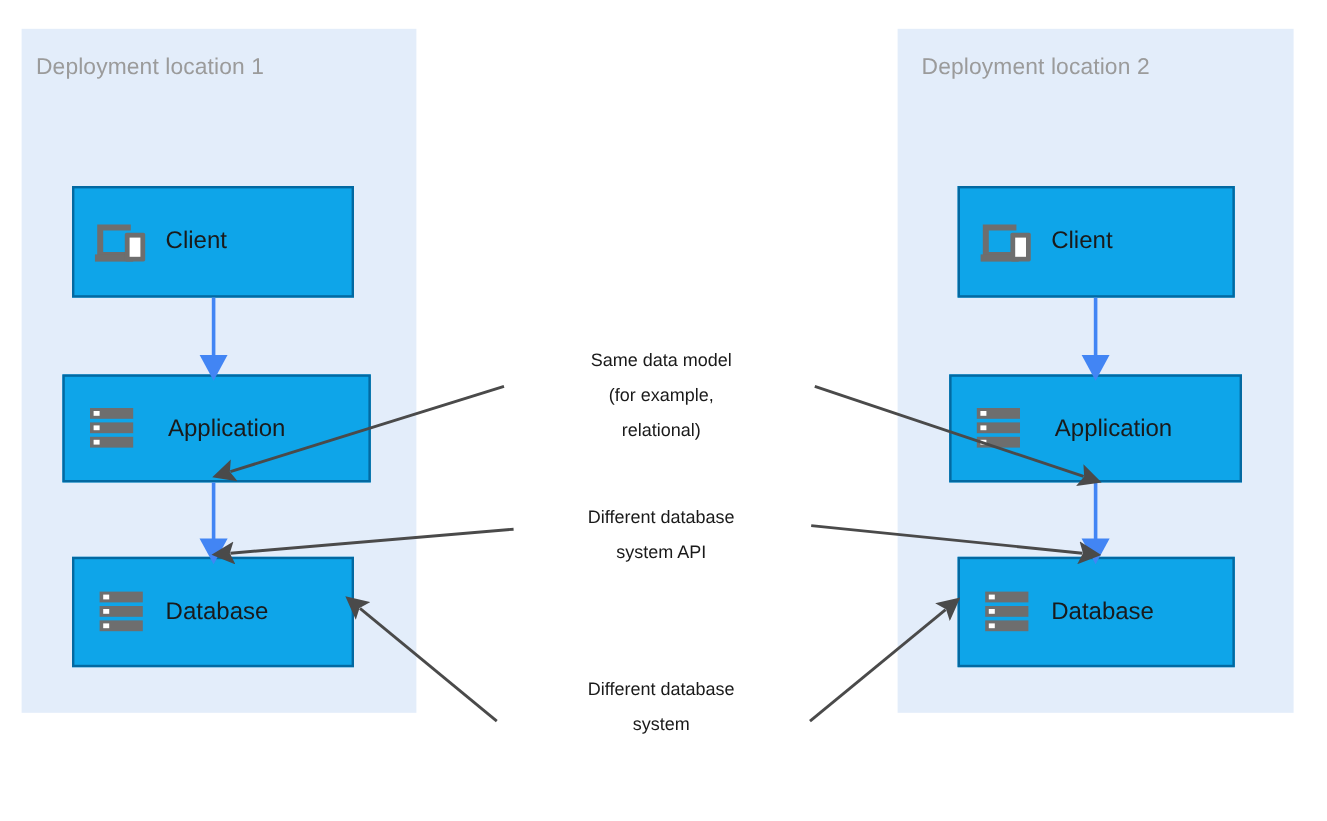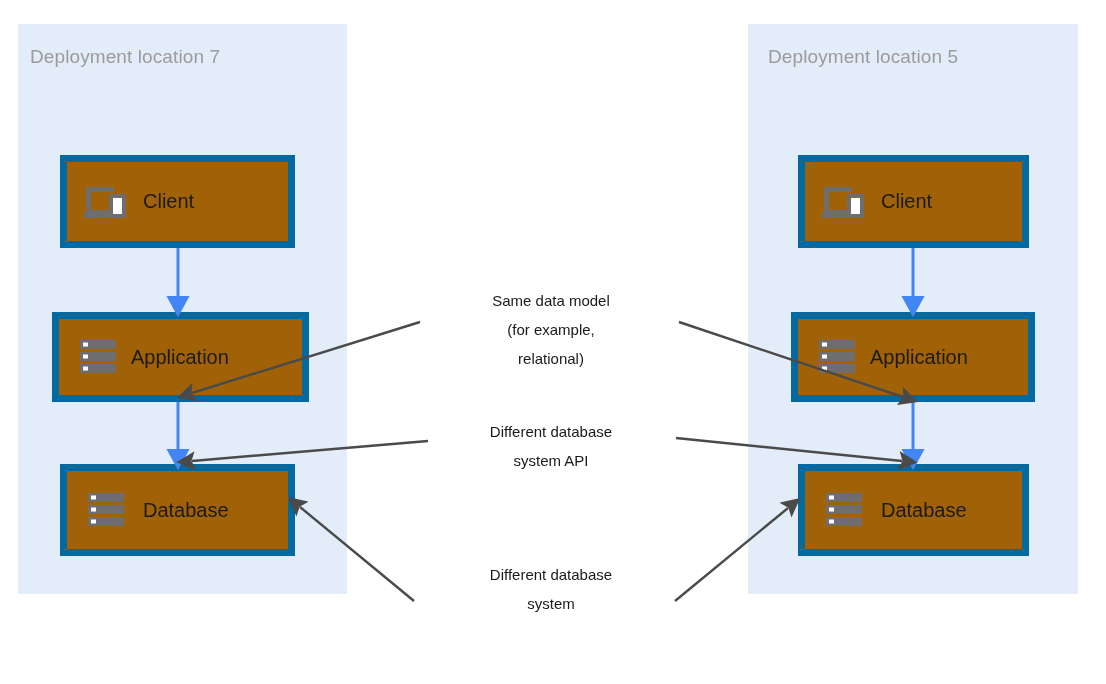--- a/index.html
+++ b/index.html
@@ -36,22 +36,22 @@
     font-size: 19px;
     color: #9b9b9b;
     letter-spacing: 0.1px;
     white-space: nowrap;
   }
   .zone-title-1 { left: 30px;  top: 46px; }
   .zone-title-2 { left: 768px; top: 46px; }
 
   .node {
     position: absolute;
-    background: #a16207;
-    border: 7px solid #0369a1;
+    background: #0ea5e9;
+    border: 2px solid #0369a1;
     box-sizing: border-box;
     display: flex;
     align-items: center;
   }
   .node .icon-wrap {
     flex: 0 0 auto;
     display: flex;
     align-items: center;
     justify-content: center;
     margin-left: 16px;
@@ -69,21 +69,21 @@
   .n-client-1 { left: 60px;  top: 155px; width: 235px; height: 93px; }
   .n-app-1    { left: 52px;  top: 312px; width: 257px; height: 90px; }
   .n-db-1     { left: 60px;  top: 464px; width: 235px; height: 92px; }
 
   
   .n-client-2 { left: 798px; top: 155px; width: 231px; height: 93px; }
   .n-app-2    { left: 791px; top: 312px; width: 244px; height: 90px; }
   .n-db-2     { left: 798px; top: 464px; width: 231px; height: 92px; }
 
   .n-app-1 .node-label,
-  .n-app-2 .node-label { margin-left: 10px; }
+  .n-app-2 .node-label { margin-left: 24px; }
 
   .callout {
     position: absolute;
     font-size: 15px;
     line-height: 29px;
     color: #1a1a1a;
     text-align: center;
     white-space: pre-line;
   }
   .callout-1 { left: 428px; top: 286px; width: 246px; }
@@ -101,22 +101,22 @@
   }
 </style>
 </head>
 <body>
 
 <div id="canvas">
 
   <div class="zone zone-1"></div>
   <div class="zone zone-2"></div>
 
-  <div class="zone-title zone-title-1">Deployment location 7</div>
-  <div class="zone-title zone-title-2">Deployment location 5</div>
+  <div class="zone-title zone-title-1">Deployment location 1</div>
+  <div class="zone-title zone-title-2">Deployment location 2</div>
 
   <div class="node n-client-1">
     <span class="icon-wrap">
       <svg width="44" height="34" viewBox="0 0 44 34" aria-hidden="true">
         <path fill="#6e6e6e" d="M2,2 h28 v5 h-23 v18 h23 v5 h-28 z"></path>
         <rect x="0" y="27" width="32" height="6" fill="#6e6e6e"></rect>
         <rect x="25" y="9" width="17" height="24" rx="1.5" fill="#6e6e6e"></rect>
         <rect x="29" y="13" width="9" height="16" fill="#ffffff"></rect>
       </svg>
     </span>

